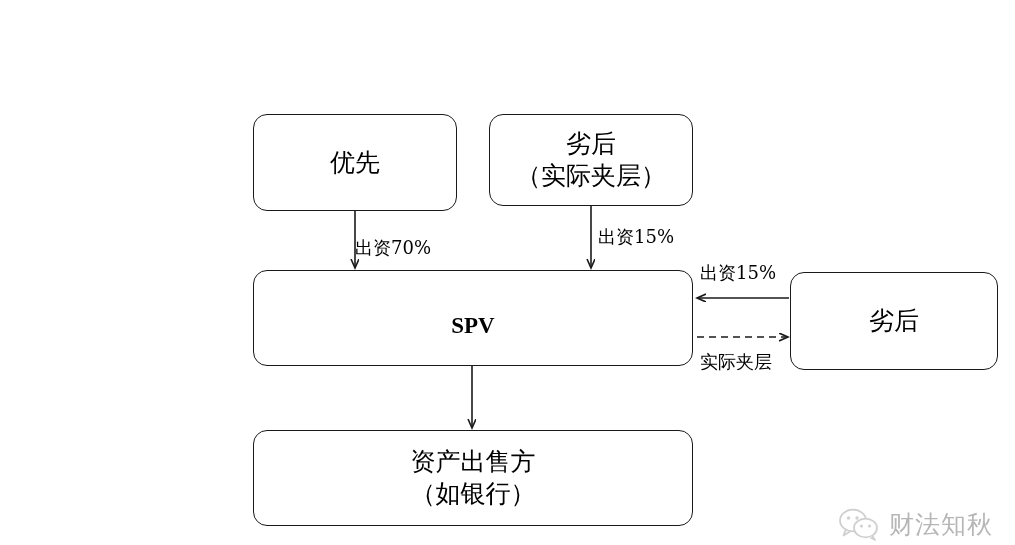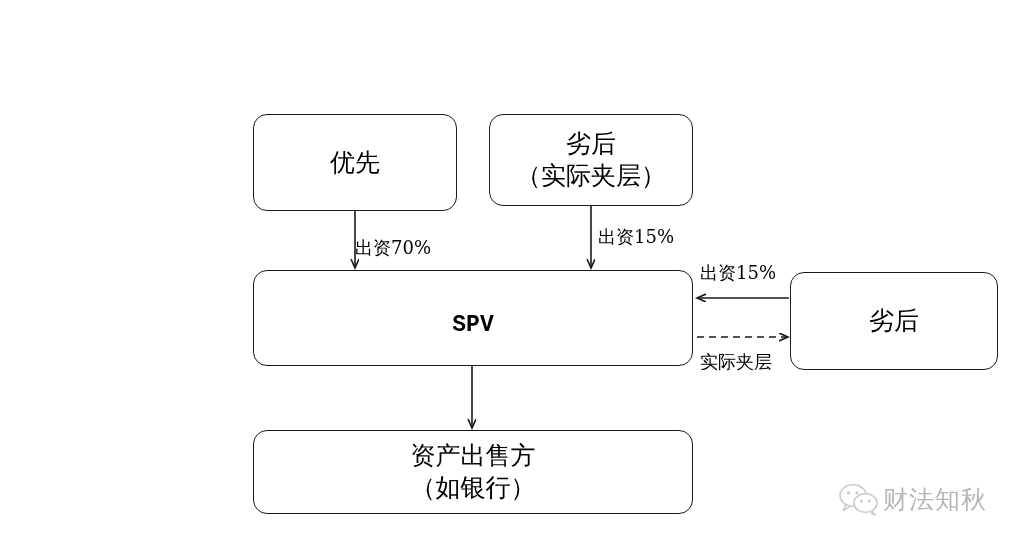--- a/index.html
+++ b/index.html
@@ -52,50 +52,50 @@
   .node .node-label {
     display: block;
     line-height: 1.28;
     white-space: pre-line;
   }
   .node-cn .node-label {
     font-family: "DejaVu Serif", "Liberation Serif", serif;
     font-size: 25px;
   }
   .node-latin .node-label {
-    font-family: Liberation Mono, monospace;
+    font-family: Liberation Serif, serif;
     font-weight: bold;
     font-size: 23px;
     margin-top: 16px;
   }
   #node-senior   { left: 253px; top: 114px; width: 204px; height: 97px; }
   #node-junior-m { left: 489px; top: 114px; width: 204px; height: 92px; }
   #node-spv      { left: 253px; top: 270px; width: 440px; height: 96px; }
   #node-junior   { left: 790px; top: 272px; width: 208px; height: 98px; }
-  #node-seller   { left: 253px; top: 430px; width: 440px; height: 84px; }
+  #node-seller   { left: 253px; top: 430px; width: 440px; height: 96px; }
 
   .edge-label {
     position: absolute;
     font-family: "DejaVu Serif", "Liberation Serif", serif;
     font-size: 18px;
     color: #000000;
     white-space: nowrap;
   }
   #label-fund70   { left: 355px; top: 225px; margin-top: 11px; }
   #label-fund15-a { left: 598px; top: 225px; }
   #label-fund15-b { left: 700px; top: 261px; }
   #label-entrust  { left: 700px; top: 350px; }
 
   #watermark {
     position: absolute;
     left: 838px;
-    top: 483px;
+    top: 508px;
     display: flex;
     align-items: flex-end;
-    gap: 3px;
+    gap: 9px;
     opacity: 0.40;
   }
   #watermark .wm-text {
     font-family: "DejaVu Serif", "Liberation Serif", serif;
     font-size: 25px;
     color: #4a4a4a;
     letter-spacing: 1px;
   }
 </style>
 </head>

